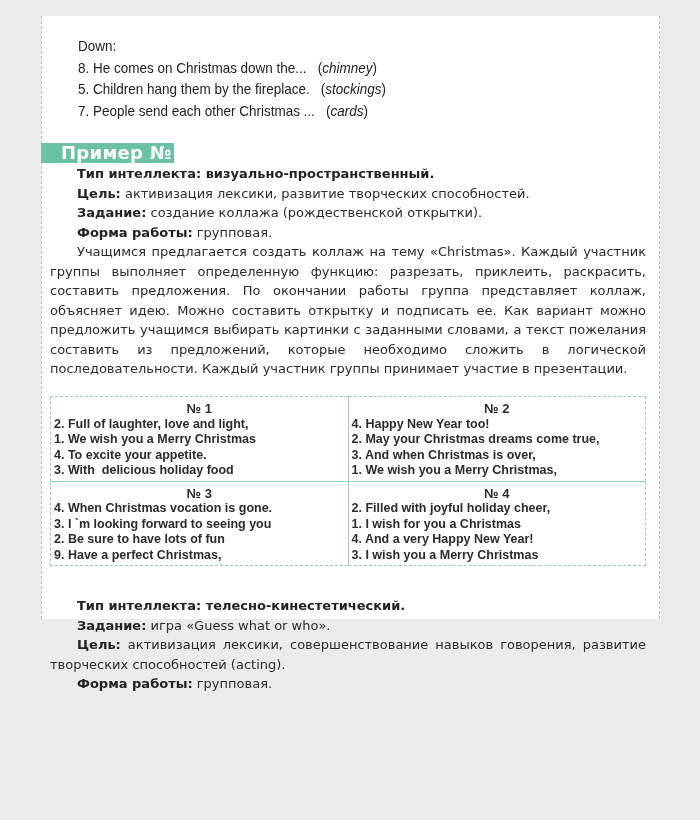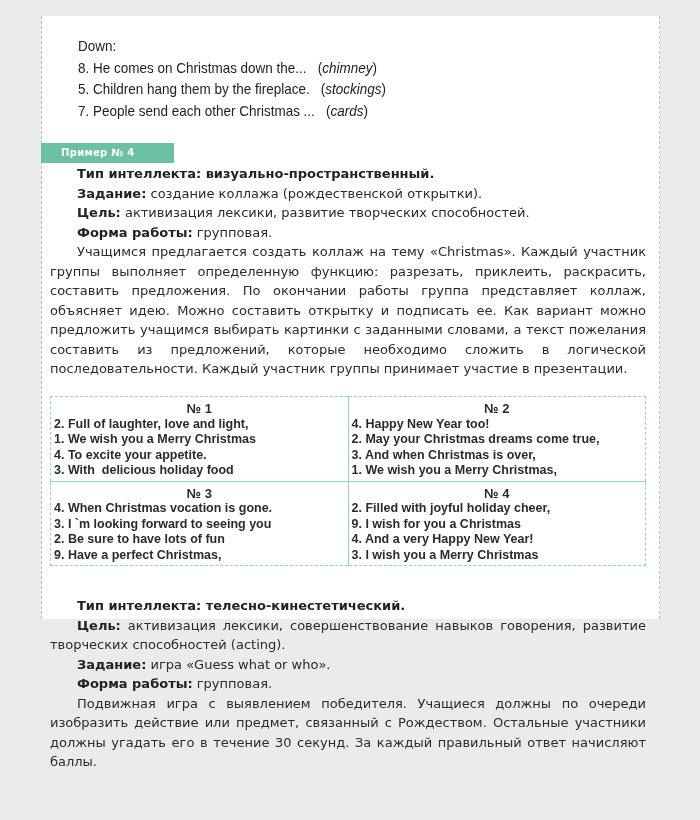--- a/index.html
+++ b/index.html
@@ -41,21 +41,21 @@
 
     .example-badge {
       position: absolute;
       left: -1px;
       top: 127px;
       width: 133px;
       height: 20px;
       background: #6bc1a3;
       color: #ffffff;
       font-weight: bold;
-      font-size: 10px;
+      font-size: 18px;
       line-height: 20px;
       padding-left: 20px;
       box-sizing: border-box;
       letter-spacing: 0.3px;
     }
 
     .block {
       position: absolute;
       left: 8px;
       width: 596px;
@@ -109,22 +109,22 @@
     <div class="line">Down:</div>
     <div class="line"><span>8. He comes on Christmas down the...   (</span><em>chimney</em><span>)</span></div>
     <div class="line"><span>5. Children hang them by the fireplace.   (</span><em>stockings</em><span>)</span></div>
     <div class="line"><span>7. People send each other Christmas ...   (</span><em>cards</em><span>)</span></div>
   </div>
 
   <div class="example-badge">Пример № 4</div>
 
   <div class="block block1">
     <p><b>Тип интеллекта: визуально-пространственный.</b></p>
+    <p><b>Цель:</b><span> активизация лексики, развитие творческих способностей.</span></p>
     <p><b>Задание:</b><span> создание коллажа (рождественской открытки).</span></p>
-    <p><b>Цель:</b><span> активизация лексики, развитие творческих способностей.</span></p>
     <p><b>Форма работы:</b><span> групповая.</span></p>
     <p>Учащимся предлагается создать коллаж на тему «Christmas». Каждый участник группы выполняет определенную функцию: разрезать, приклеить, раскрасить, составить предложения. По окончании работы группа представляет коллаж, объясняет идею. Можно составить открытку и подписать ее. Как вариант можно предложить учащимся выбирать картинки с заданными словами, а текст пожелания составить из предложений, которые необходимо сложить в логической последовательности. Каждый участник группы принимает участие в презентации.</p>
   </div>
 
   <table class="poem-table">
     <tbody>
         <tr>
       <td>
         <div class="poem-title">№ 1</div>
         <div class="poem-line">2. Full of laughter, love and light,</div>
@@ -144,29 +144,28 @@
       <td>
         <div class="poem-title">№ 3</div>
         <div class="poem-line">4. When Christmas vocation is gone.</div>
         <div class="poem-line">3. I `m looking forward to seeing you</div>
         <div class="poem-line">2. Be sure to have lots of fun</div>
         <div class="poem-line">9. Have a perfect Christmas,</div>
       </td>
       <td>
         <div class="poem-title">№ 4</div>
         <div class="poem-line">2. Filled with joyful holiday cheer,</div>
-        <div class="poem-line">9. I wish for you a Christmas</div>
+        <div class="poem-line">1. I wish for you a Christmas</div>
         <div class="poem-line">4. And a very Happy New Year!</div>
         <div class="poem-line">3. I wish you a Merry Christmas</div>
       </td>
     </tr>
   </tbody>
     </table>
 
   <div class="block block2">
     <p><b>Тип интеллекта: телесно-кинестетический.</b></p>
+    <p><b>Задание:</b><span> игра «Guess what or who».</span></p>
     <p><b>Цель:</b><span> активизация лексики, совершенствование навыков говорения, развитие творческих способностей (acting).</span></p>
-    <p><b>Задание:</b><span> игра «Guess what or who».</span></p>
     <p><b>Форма работы:</b><span> групповая.</span></p>
-    <p>Подвижная игра с выявлением победителя. Учащиеся должны по очереди изобразить действие или предмет, связанный с Рождеством. Остальные участники должны угадать его в течение 30 секунд. За каждый правильный ответ начисляют баллы.</p>
   </div>
 
 </div>
 
 </body></html>

